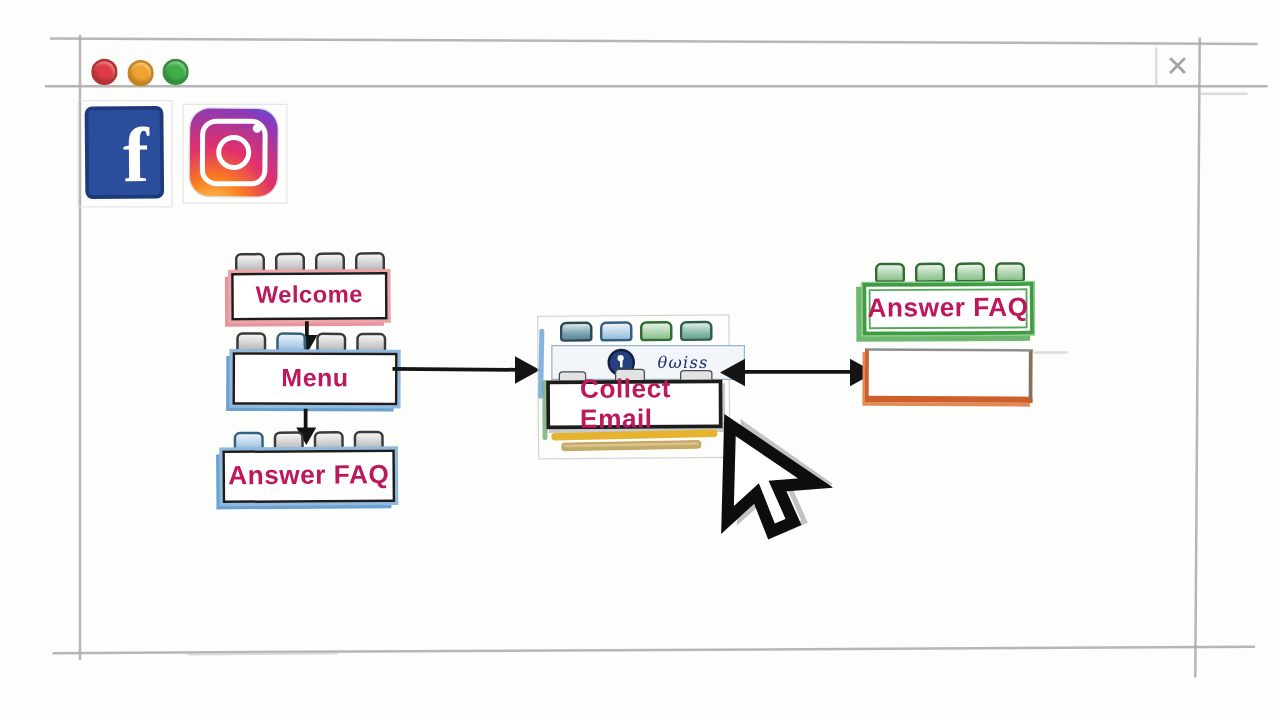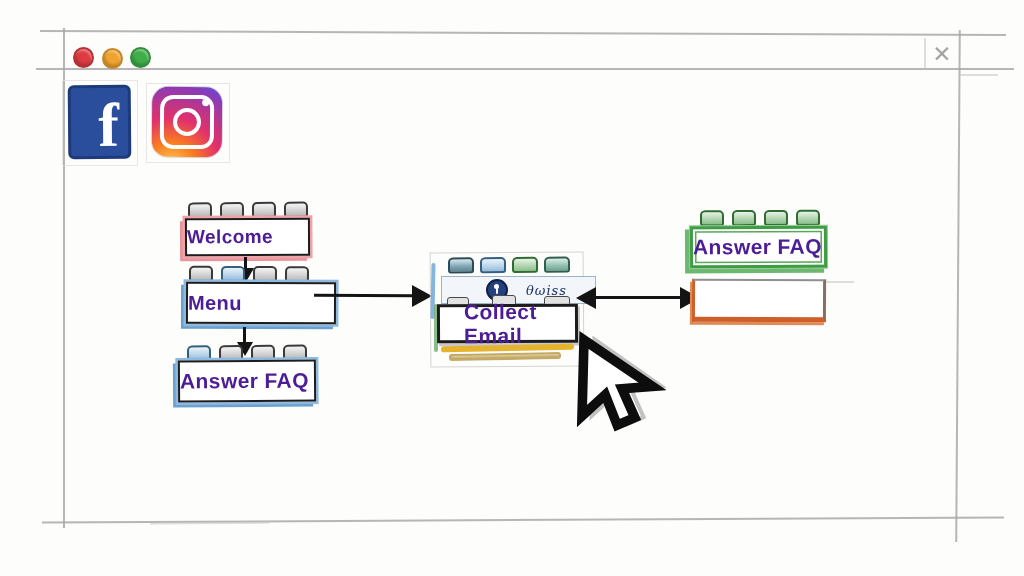--- a/index.html
+++ b/index.html
@@ -62,23 +62,23 @@
     width:24px;height:16px;box-sizing:border-box;
     border:2px solid #3a3a3a;border-radius:5px 5px 3px 3px;
     background:linear-gradient(180deg,#f4f4f4 0%,#d4d4d4 55%,#b9b9b9 100%);
   }
   .stud.blue{border-color:#34607f;background:linear-gradient(180deg,#eaf2f9 0%,#b9d4ea 60%,#93bcdd 100%);}
   .stud.green{border-color:#2f6b33;background:linear-gradient(180deg,#e6f3e5 0%,#aed3ad 60%,#8cc08b 100%);}
   .stud.teal{border-color:#2b4a55;background:linear-gradient(180deg,#d7e6ec 0%,#7fa5b3 60%,#5a8796 100%);}
   .stud.tealgreen{border-color:#2f5e50;background:linear-gradient(180deg,#dcece6 0%,#90bfae 60%,#6aa491 100%);}
 
   .brick-body{
-    position:absolute;display:flex;align-items:center;
+    position:absolute;display:flex;align-items:center;justify-content:center;
     background:#fff;border:2.5px solid #1c1c1c;box-sizing:border-box;
-    font-weight:bold;color:#4c1d95;letter-spacing:.4px;
+    font-weight:bold;color:#be185d;letter-spacing:.4px;
   }
   .outline-pink{box-shadow:0 0 0 2.5px #efa3a8, -4px 4px 0 1px #e8949c;}
   .outline-blue{box-shadow:0 0 0 2.5px #8fb9df, -4px 4px 0 1px #6aa1d0;}
   .brick-green{
     border:3px solid #3f9c43;
     box-shadow:0 0 0 1px #8fce90, -4px 4px 0 1px #6db770, inset 0 0 0 2px #fff, inset 0 0 0 3.5px #57a85a;
   }
   .brick-empty{
     position:absolute;background:#fff;box-sizing:border-box;
     border-top:2.5px solid #8f8f8f;
@@ -171,21 +171,21 @@
 
 <div class="vline" style="left:244px;top:257px;height:13px;"></div>
 <div class="head-down" style="left:238px;top:268px;"></div>
 
 <div class="studs" style="left:189px;top:266px;transform:rotate(.3deg);">
   <div class="stud"></div>
   <div class="stud blue"></div>
   <div class="stud"></div>
   <div class="stud"></div>
 </div>
-<div class="brick-body outline-blue label-20" style="left:186px;top:282px;width:150px;height:42px;transform:rotate(.2deg);">
+<div class="brick-body outline-blue label-20" style="left:186px;top:282px;width:132px;height:42px;transform:rotate(.2deg);">
   <span>Menu</span>
 </div>
 
 <div class="vline" style="left:243px;top:327px;height:17px;"></div>
 <div class="head-down" style="left:237px;top:342px;"></div>
 
 <div class="studs" style="left:187px;top:345px;transform:rotate(-.5deg);">
   <div class="stud blue"></div>
   <div class="stud"></div>
   <div class="stud"></div>

